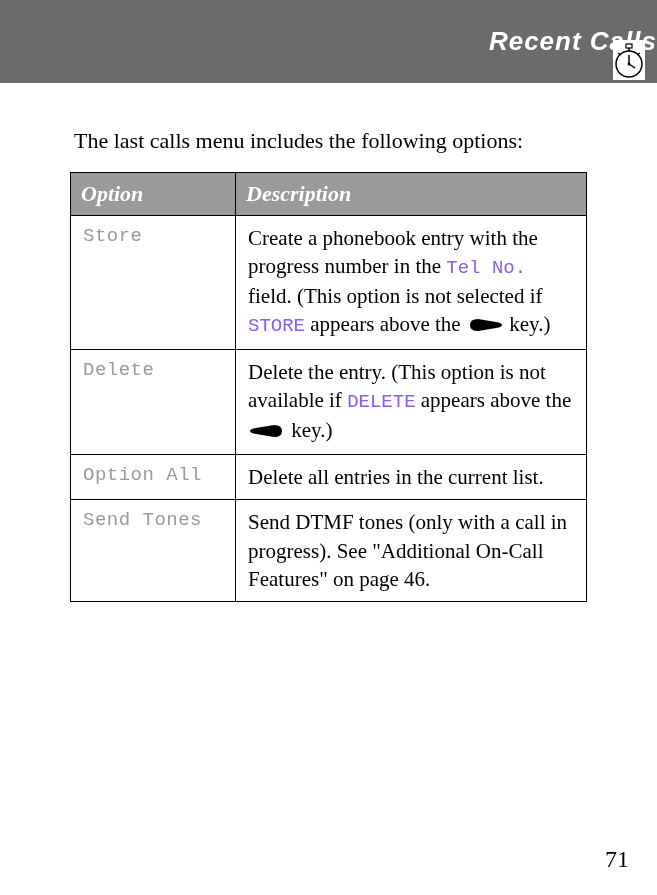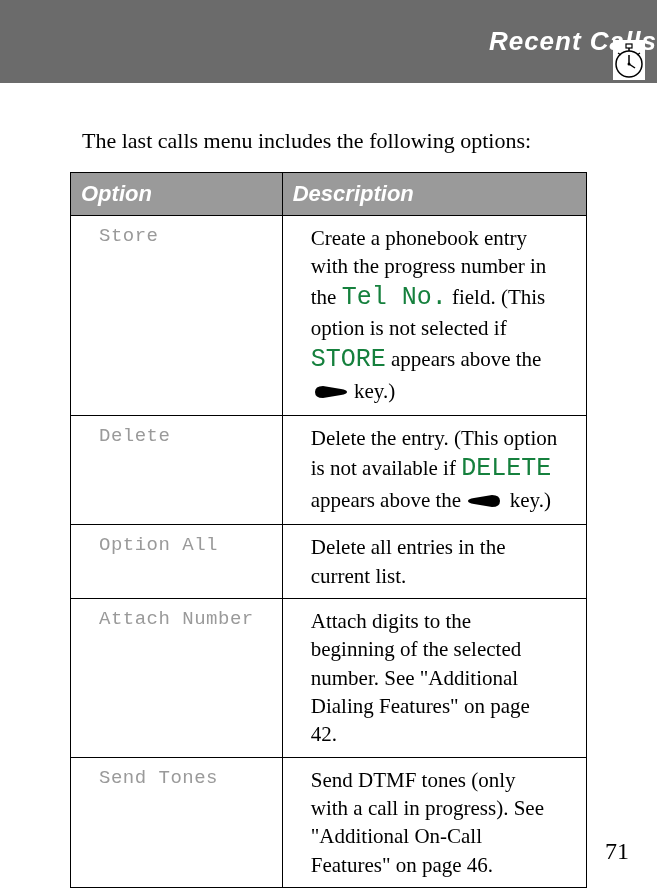--- a/index.html
+++ b/index.html
@@ -32,68 +32,68 @@
       top: 40px;
       width: 32px;
       height: 40px;
       background: #fff;
     }
     .content {
       padding: 20px 70px 0 70px;
     }
     .intro-text {
       font-size: 22px;
-      margin: 25px 0 18px 12px;
+      margin: 25px 0 18px 4px;
       color: #000;
     }
     table {
       width: 100%;
       border-collapse: collapse;
       border: 1.5px solid #000;
     }
     th {
       background: #9a9a9a;
       color: #fff;
       font-size: 22px;
       font-weight: bold;
       font-style: italic;
       text-align: left;
       padding: 8px 10px;
-      font-family: Liberation Sans, sans-serif;
+      font-family: Liberation Serif, serif;
       border: 1.5px solid #000;
     }
     td {
       border: 1px solid #000;
-      padding: 8px 28px;
+      padding: 8px 12px;
       font-size: 21px;
       vertical-align: top;
       line-height: 1.35;
       color: #000;
     }
     td.option-cell {
       color: #9a9a9a;
       font-family: 'Courier New', monospace;
       font-size: 19px;
       white-space: nowrap;
       width: 165px;
       letter-spacing: 0.5px;
     }
     .mono {
-      color: #15803d;
+      color: #8b5cf6;
       font-family: 'Courier New', monospace;
-      font-size: 25px;
+      font-size: 19px;
     }
     .softkey-icon {
       display: inline-block;
       vertical-align: middle;
       margin: 0 2px;
     }
     .page-number {
       position: absolute;
-      bottom: 30px;
+      bottom: 22px;
       right: 28px;
       font-size: 24px;
       color: #000;
     }
   </style>
 </head>
 <body>
 
 <div class="header-bar">
   <span>Recent Calls</span>
@@ -137,24 +137,20 @@
           <span>Delete the entry. (This option is not available if </span><span class="mono">DELETE</span><span> appears above the </span><span class="softkey-icon"><svg width="34" height="16" viewBox="0 0 34 16">
                 <path d="M32,8 Q32,2 24,2 L6,5 Q0,6 0,8 Q0,10 6,11 L24,14 Q32,14 32,8 Z" fill="#000"></path>
               </svg></span><span> key.)</span>
         </td>
       </tr>
       <tr>
         <td class="option-cell">Option All</td>
         <td>Delete all entries in the current list.</td>
       </tr>
       <tr>
-        <td class="option-cell">Attach Number</td>
-        <td>Attach digits to the beginning of the selected number. See "Additional Dialing Features" on page 42.</td>
-      </tr>
-      <tr>
         <td class="option-cell">Send Tones</td>
         <td>Send DTMF tones (only with a call in progress). See "Additional On-Call Features" on page 46.</td>
       </tr>
     </tbody>
   </table>
 </div>
 
 <div class="page-number">71</div>
 
 </body></html>

